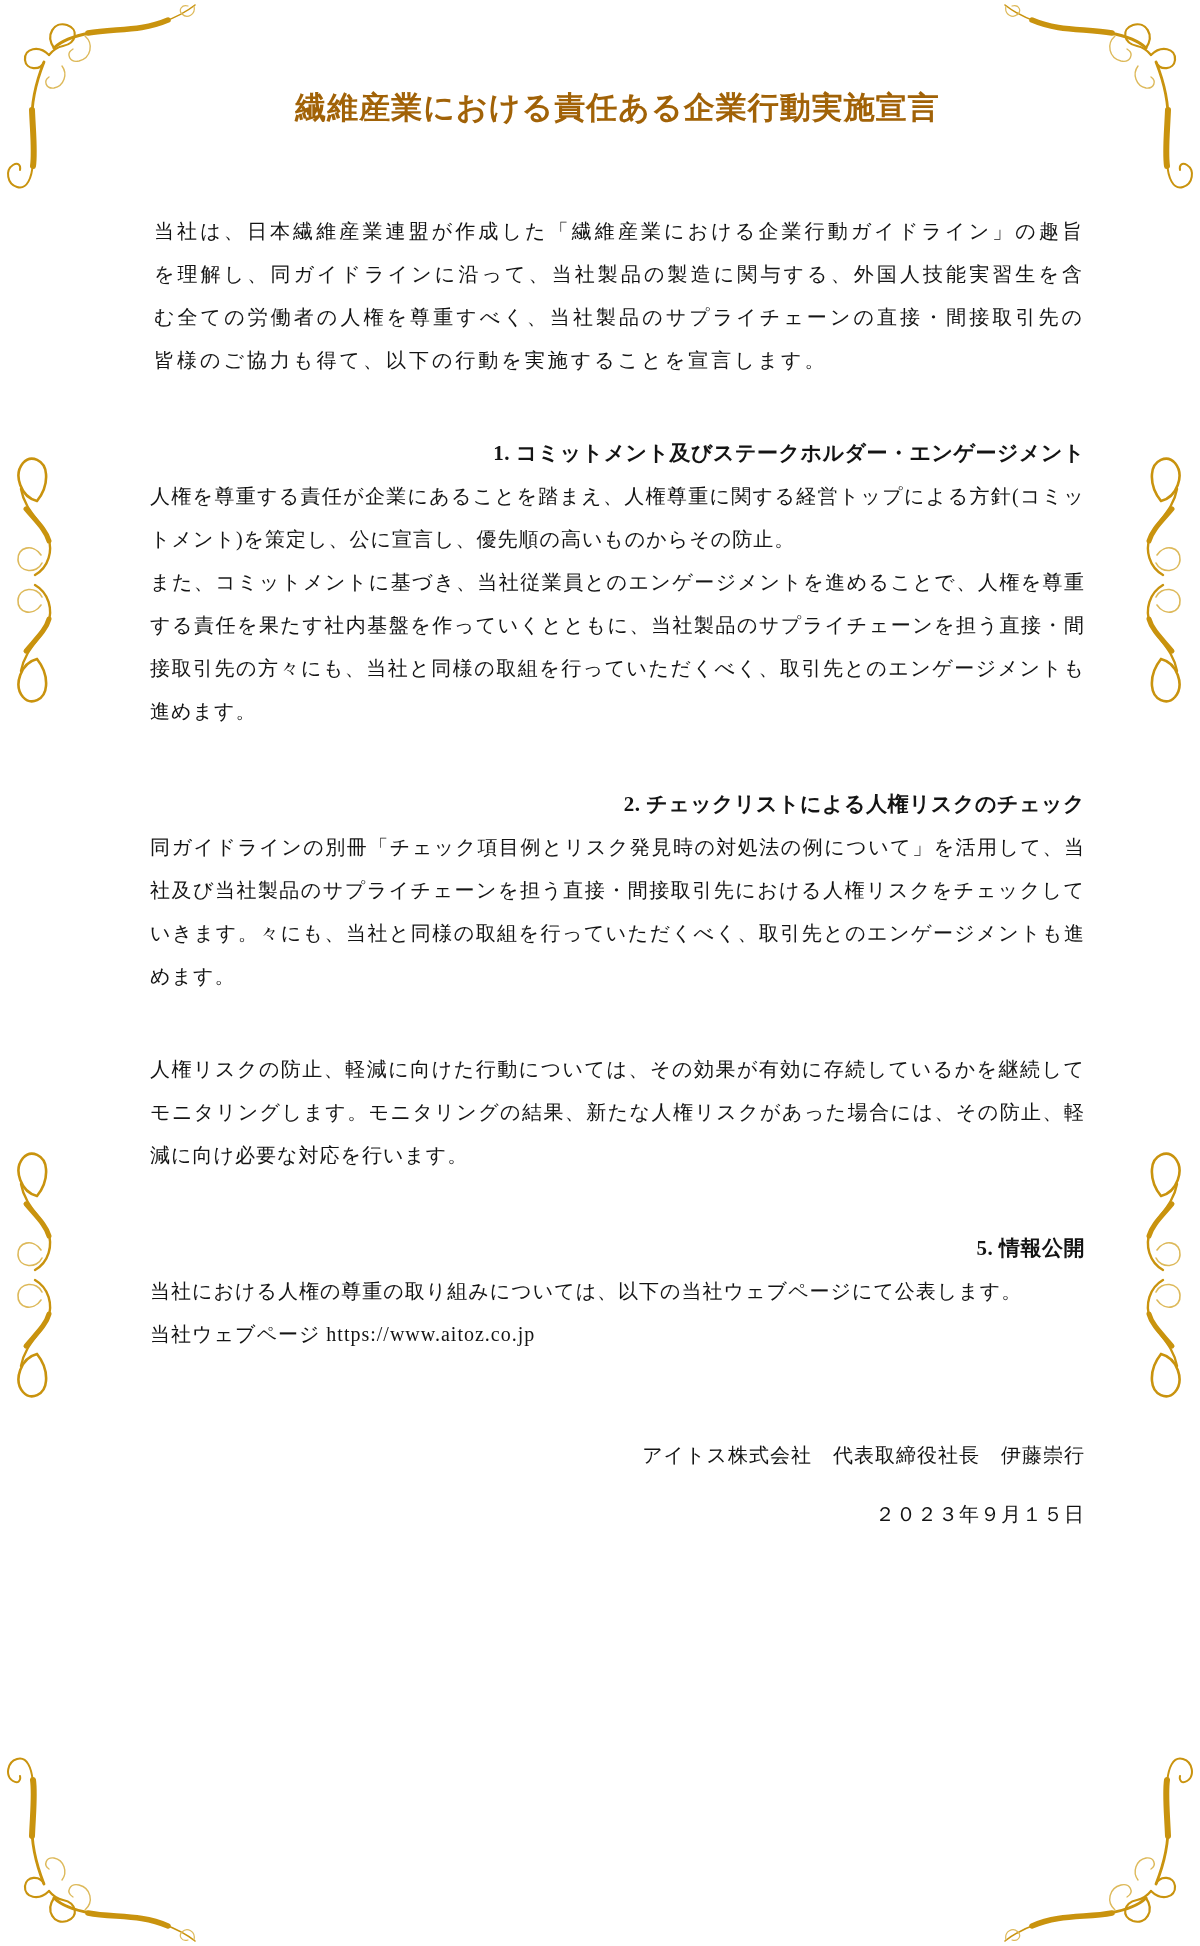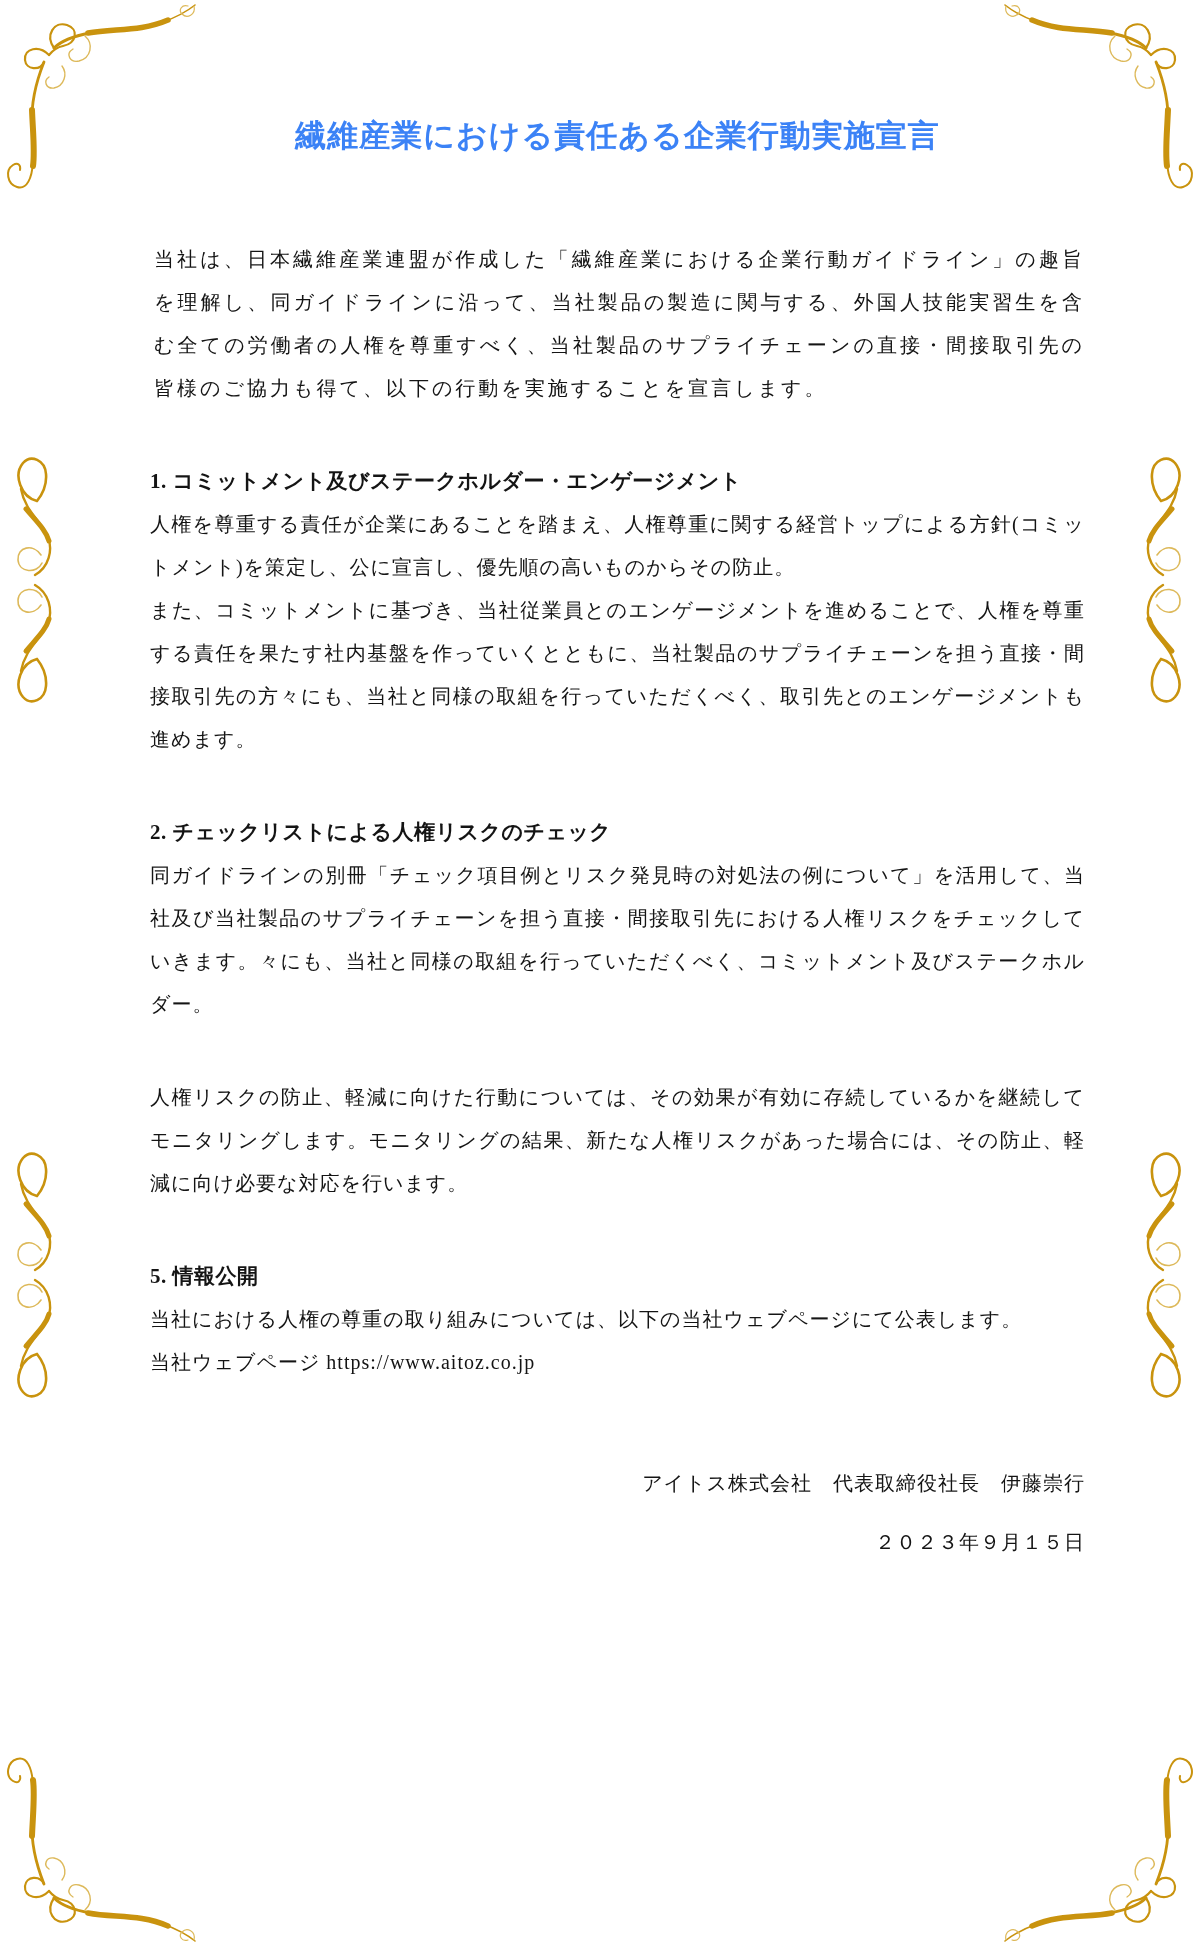--- a/index.html
+++ b/index.html
@@ -15,45 +15,46 @@
     font-family:"Liberation Serif","DejaVu Serif",serif;
     color:#141414;
   }
   .content{
     position:absolute;
     left:150px;top:0;
     width:935px;
   }
   .doc-title{
     margin:0;
-    padding-top:118px;
+    padding-top:90px;
     text-align:center;
     font-family:"Liberation Sans","DejaVu Sans",sans-serif;
     font-weight:bold;
     font-size:31px;
     line-height:36px;
     letter-spacing:1px;
-    color:#3b82f6;
+    color:#a16207;
   }
   .intro{margin:84px 0 0 4px;}
   .body-text{
     font-size:20px;
     line-height:43px;
     letter-spacing:1px;
     text-align:justify;
     margin:0;
   }
   .intro .body-text{letter-spacing:3px;}
   .section{margin-top:50px;}
   .section-heading{
     font-size:21px;
     line-height:43px;
     font-weight:bold;
     margin:0;
     letter-spacing:0.5px;
+    text-align:right;
   }
   .sig-block{
     margin-top:78px;
     text-align:right;
     font-size:20px;
     line-height:43px;
     letter-spacing:1px;
   }
   .date-line{
     margin-top:16px;
@@ -159,21 +160,21 @@
   </div>
 
   <div class="section">
     <h2 class="section-heading">1. コミットメント及びステークホルダー・エンゲージメント</h2>
     <p class="body-text">人権を尊重する責任が企業にあることを踏まえ、人権尊重に関する経営トップによる方針(コミットメント)を策定し、公に宣言し、優先順の高いものからその防止。</p>
     <p class="body-text">また、コミットメントに基づき、当社従業員とのエンゲージメントを進めることで、人権を尊重する責任を果たす社内基盤を作っていくとともに、当社製品のサプライチェーンを担う直接・間接取引先の方々にも、当社と同様の取組を行っていただくべく、取引先とのエンゲージメントも進めます。</p>
   </div>
 
   <div class="section">
     <h2 class="section-heading">2. チェックリストによる人権リスクのチェック</h2>
-    <p class="body-text">同ガイドラインの別冊「チェック項目例とリスク発見時の対処法の例について」を活用して、当社及び当社製品のサプライチェーンを担う直接・間接取引先における人権リスクをチェックしていきます。々にも、当社と同様の取組を行っていただくべく、コミットメント及びステークホルダー。</p>
+    <p class="body-text">同ガイドラインの別冊「チェック項目例とリスク発見時の対処法の例について」を活用して、当社及び当社製品のサプライチェーンを担う直接・間接取引先における人権リスクをチェックしていきます。々にも、当社と同様の取組を行っていただくべく、取引先とのエンゲージメントも進めます。</p>
   </div>
 
 
   <div class="section">
     <p class="body-text">人権リスクの防止、軽減に向けた行動については、その効果が有効に存続しているかを継続してモニタリングします。モニタリングの結果、新たな人権リスクがあった場合には、その防止、軽減に向け必要な対応を行います。</p>
   </div>
 
   <div class="section">
     <h2 class="section-heading">5. 情報公開</h2>
     <p class="body-text">当社における人権の尊重の取り組みについては、以下の当社ウェブページにて公表します。</p>

